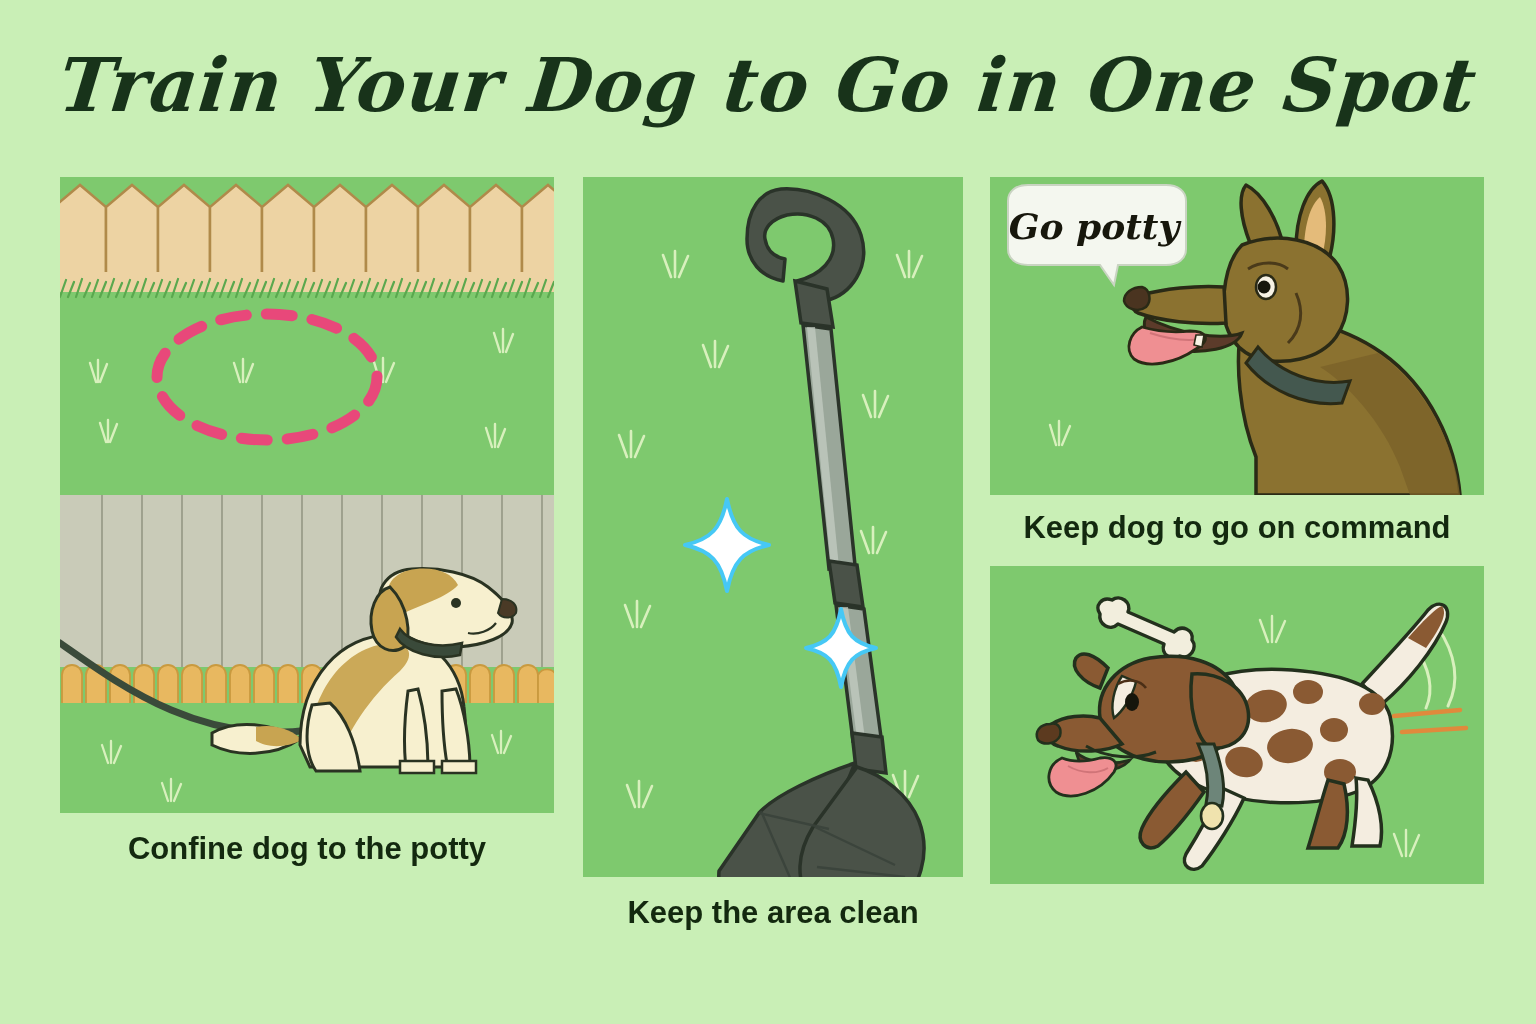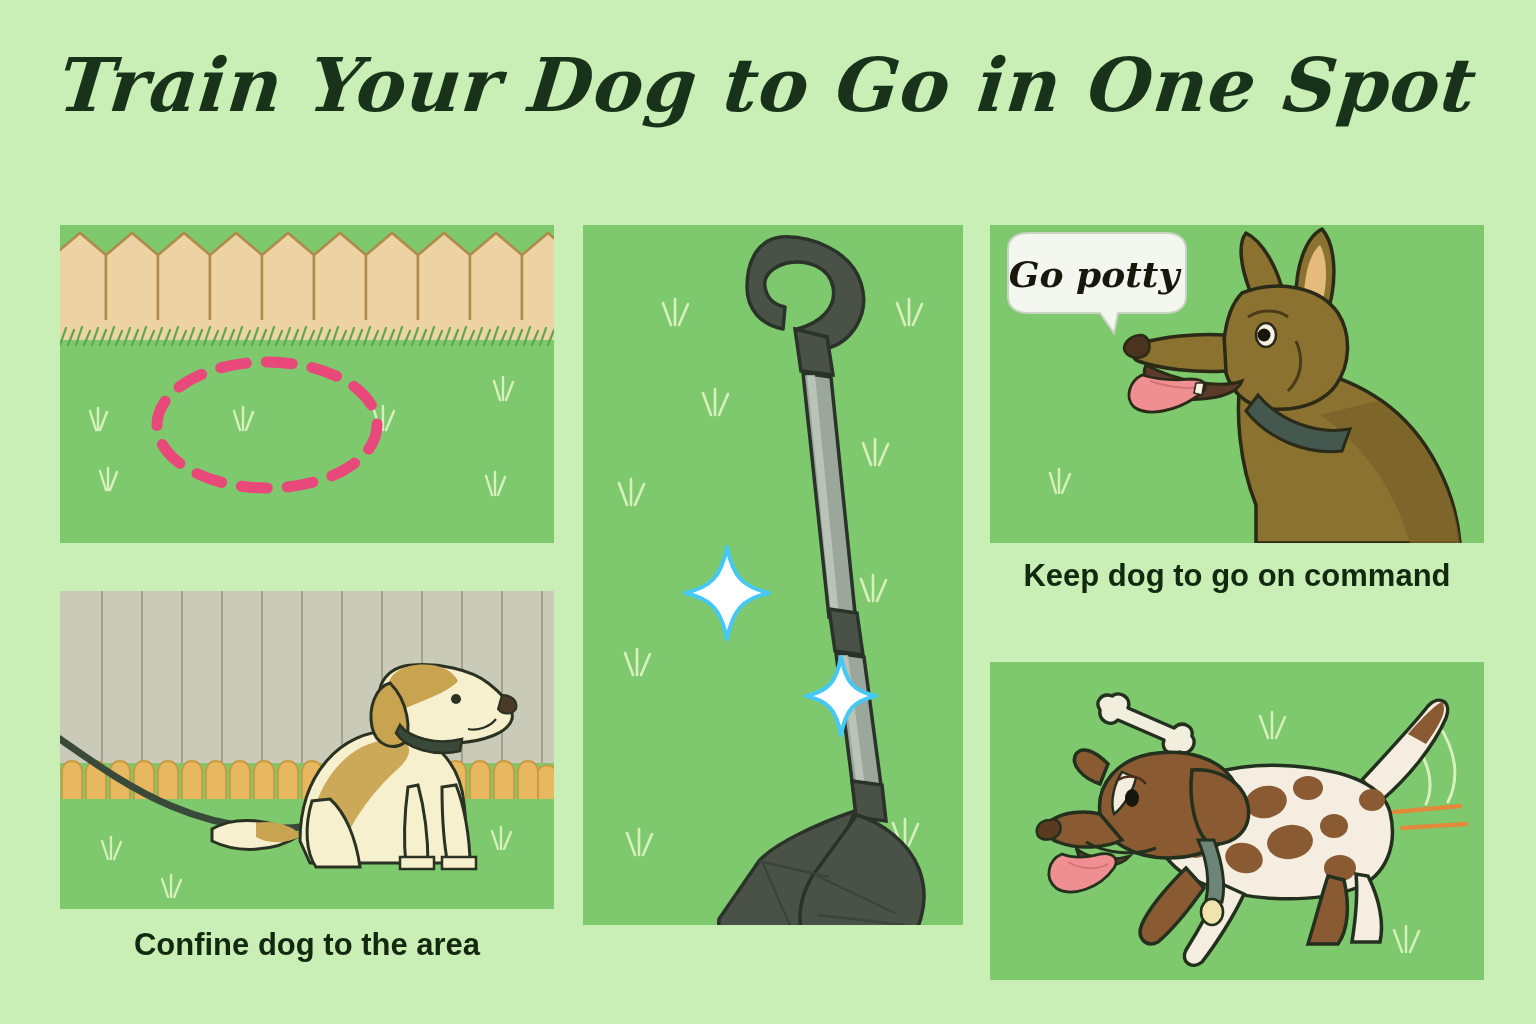--- a/index.html
+++ b/index.html
@@ -29,21 +29,20 @@
   
   .col{position:absolute;}
   .col-left{left:60px;top:177px;width:494px;}
   .col-mid{left:583px;top:177px;width:380px;}
   .col-right{left:990px;top:177px;width:494px;}
 
   .panel{
     position:relative;
     background:#15803d;
     overflow:hidden;
-    margin-top:48px;
   }
   .p-left-top   {width:494px;height:318px;}
   .p-left-bot   {width:494px;height:318px;}
   .p-mid        {width:380px;height:700px;}
   .p-right-top  {width:494px;height:318px;}
   .p-right-bot  {width:494px;height:318px;}
 
   .caption{
     font-family:"Liberation Sans", sans-serif;
     font-weight:700;
@@ -206,21 +205,21 @@
           <path d="M442 104 C 452 104, 458 110, 456 118 C 452 124, 442 124, 438 118 Z" fill="#4a3a26" stroke="#2a3322" stroke-width="2"></path>
 
           <circle cx="396" cy="108" r="5" fill="#2a3322"></circle>
 
           <path d="M436 128 C 430 136, 418 140, 408 138" fill="none" stroke="#2a3322" stroke-width="2.2"></path>
 
           <path d="M336 142 C 346 158, 376 166, 400 160 L 402 148 C 378 154, 350 148, 340 134 Z" fill="#3a4a3a" stroke="#2a3322" stroke-width="2.5"></path>
         </g>
       </svg>
     </div>
-    <div class="caption cap-bot">Confine dog to the area</div>
+    <div class="caption cap-bot">Confine dog to the potty</div>
   </div>
 
   <div class="col col-mid">
     <div class="panel p-mid">
       <svg class="art" viewBox="0 0 380 700" preserveAspectRatio="none">
         <rect x="0" y="0" width="380" height="700" fill="#7ec96e"></rect>
 
         <g stroke="#d8f0bd" stroke-width="2.6" fill="none" stroke-linecap="round">
           <path d="M88 100 L80 78 M92 100 L92 74 M96 100 L105 79"></path>
           <path d="M322 100 L314 78 M326 100 L326 74 M330 100 L339 79"></path>
@@ -271,20 +270,21 @@
             <path d="M144 322 C 150 352, 160 362, 186 368 C 160 374, 150 384, 144 414
                      C 138 384, 128 374, 102 368 C 128 362, 138 352, 144 322 Z" fill="#ffffff" stroke="#46c8f5" stroke-width="4" stroke-linejoin="round"></path>
           </g>
           <g>
             <path d="M258 432 C 263 458, 271 466, 293 471 C 271 476, 263 484, 258 510
                      C 253 484, 245 476, 223 471 C 245 466, 253 458, 258 432 Z" fill="#ffffff" stroke="#46c8f5" stroke-width="4" stroke-linejoin="round"></path>
           </g>
         </g>
       </svg>
     </div>
+    <div class="caption cap-bot">Keep the area clean</div>
   </div>
 
   <div class="col col-right">
 
     <div class="panel p-right-top">
       <svg class="art" viewBox="0 0 494 318" preserveAspectRatio="none">
         <rect x="0" y="0" width="494" height="318" fill="#7ec96e"></rect>
         <g stroke="#d8f0bd" stroke-width="2.4" fill="none" stroke-linecap="round">
           <path d="M66 268 L60 248 M69 268 L69 244 M72 268 L80 249"></path>
         </g>

